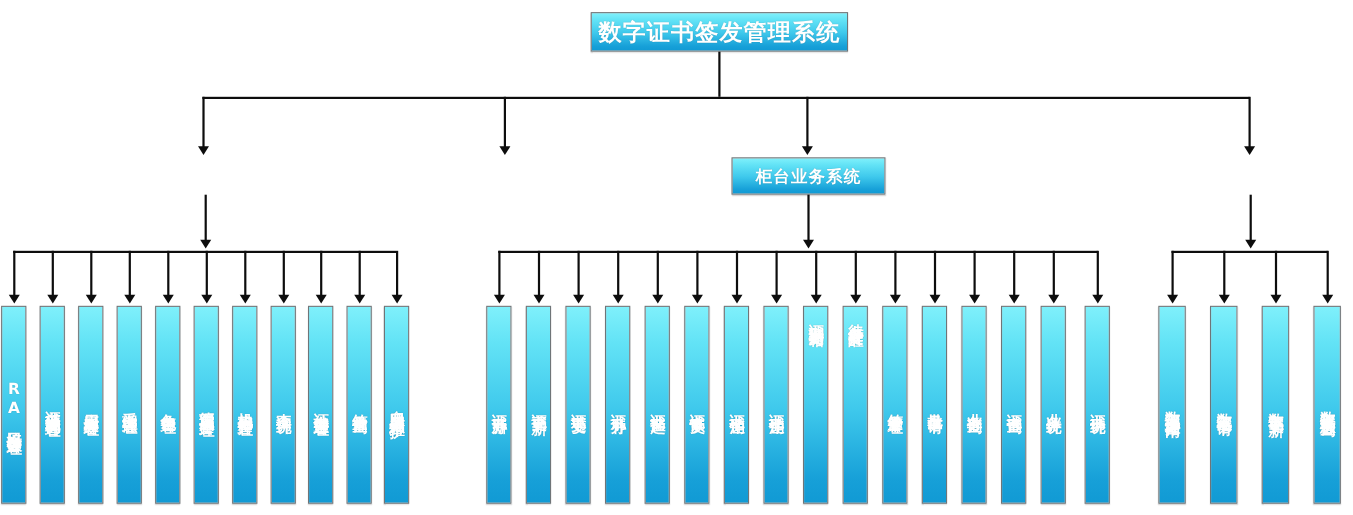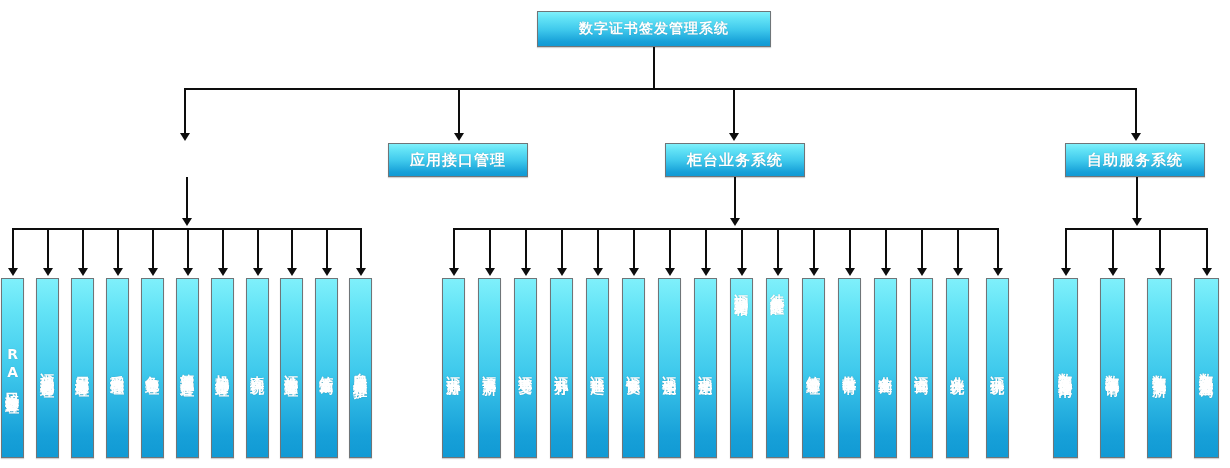--- a/index.html
+++ b/index.html
@@ -30,21 +30,21 @@
     color:#ffffff;
     font-weight:bold;
     display:flex;
     align-items:center;
     justify-content:center;
     text-align:center;
     text-shadow:0 0 1px rgba(0,0,0,.25);
     box-shadow:0 1px 1px rgba(0,0,0,.18);
   }
   .node.root{
-    font-size:14px;letter-spacing:1px;
+    font-size:21px;letter-spacing:1px;
   }
   .node.lvl2{
     font-size:15px;letter-spacing:1px;
   }
   .node.leaf{
     writing-mode:vertical-rl;
     text-orientation:upright;
     font-size:14px;
     line-height:1.02;
     letter-spacing:1.5px;
@@ -72,25 +72,23 @@
   <div class="vline" style="left:458px;top:88px;height:47px;"></div>
   <div class="arrow" style="left:454px;top:133px;"></div>
 
   <div class="vline" style="left:733px;top:88px;height:47px;"></div>
   <div class="arrow" style="left:729px;top:133px;"></div>
 
   <div class="vline" style="left:1135px;top:88px;height:47px;"></div>
   <div class="arrow" style="left:1131px;top:133px;"></div>
 
 
-  <div class="node lvl2" style="left:388px;top:143px;width:140px;height:34px;">应用接口管理</div>
 
   <div class="node lvl2" style="left:665px;top:143px;width:140px;height:34px;">柜台业务系统</div>
 
-  <div class="node lvl2" style="left:1065px;top:143px;width:140px;height:34px;">自助服务系统</div>
 
   <div class="vline" style="left:186px;top:177px;height:43px;"></div>
   <div class="arrow" style="left:182px;top:218px;"></div>
   <div class="hline" style="left:12px;top:228px;width:348px;"></div>
 
   <div class="vline" style="left:12px;top:228px;height:42px;"></div>
   <div class="arrow" style="left:8px;top:268px;"></div>
   <div class="vline" style="left:47px;top:228px;height:42px;"></div>
   <div class="arrow" style="left:43px;top:268px;"></div>
   <div class="vline" style="left:82px;top:228px;height:42px;"></div>

